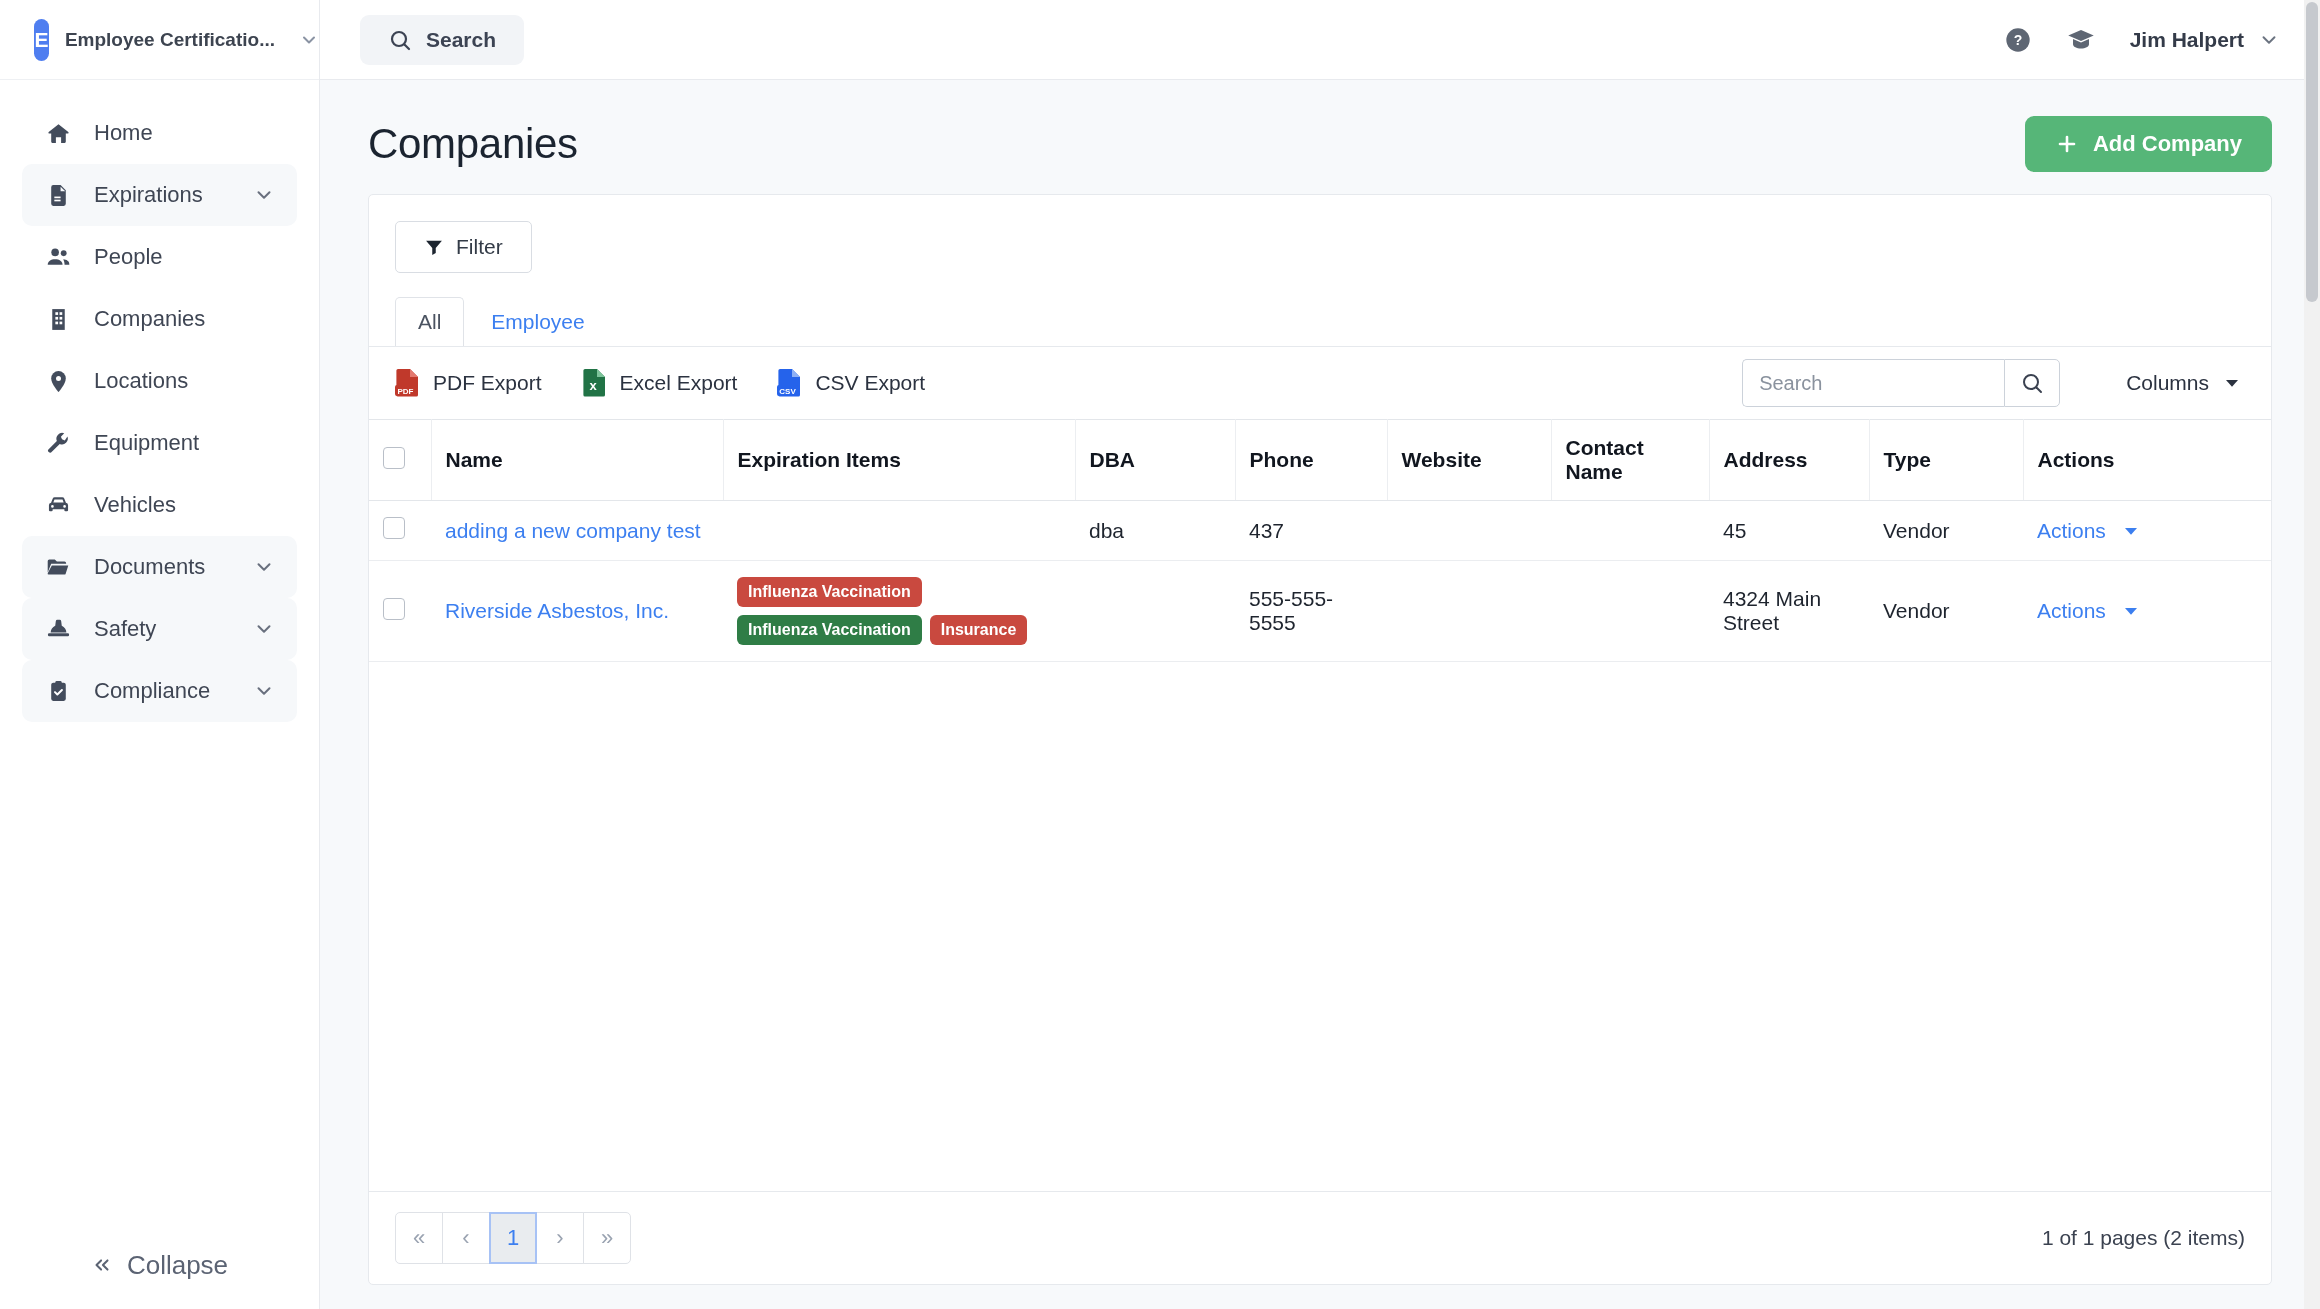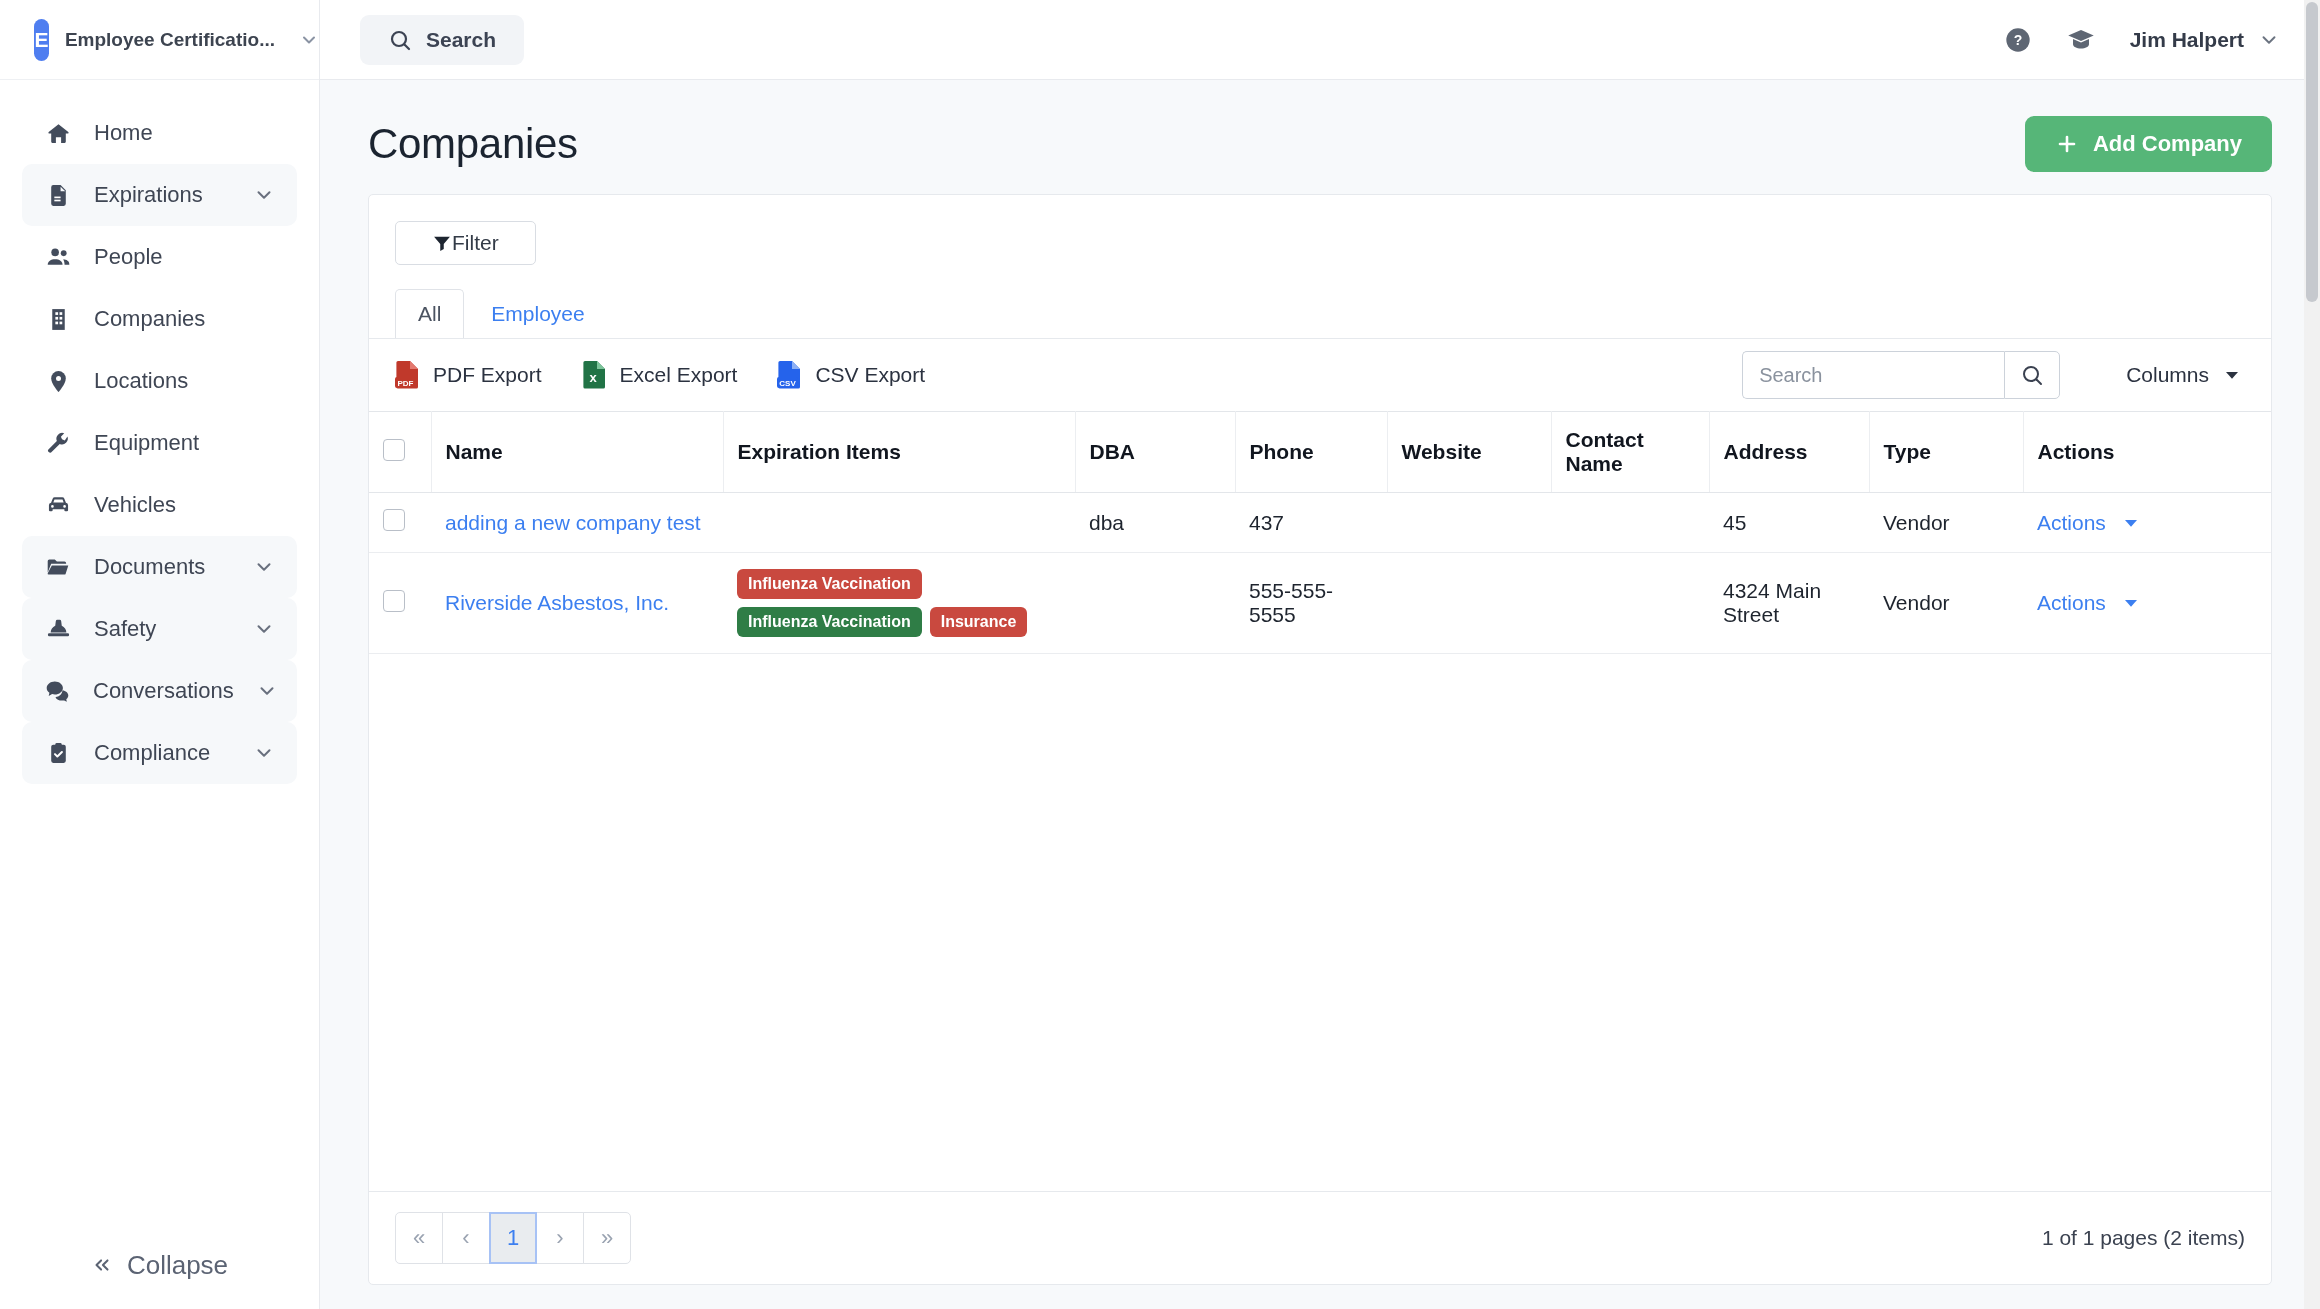--- a/index.html
+++ b/index.html
@@ -94,23 +94,23 @@
     margin: 0 48px 0 48px;
     background: #ffffff;
     border: 1px solid #e6e9ed;
     border-radius: 5px;
     flex: 1;
     display: flex; flex-direction: column;
     min-height: 0;
   }
   .card-top { padding: 26px 26px 0 26px; }
   .btn-filter {
-    display: inline-flex; align-items: center; gap: 0;
+    display: inline-flex; align-items: center; gap: 12px;
     border: 1px solid #d9dde3; background: #fff;
-    border-radius: 5px; height: 44px; padding: 0 36px;
+    border-radius: 5px; height: 52px; padding: 0 28px;
     font-size: 21px; color: #333b47; cursor: pointer;
     font-family: "Liberation Sans", sans-serif;
   }
 
   .tabs {
     display: flex; align-items: flex-end;
     padding: 0 26px; margin-top: 24px;
     gap: 4px;
   }
   .tab {
@@ -331,34 +331,20 @@
           </svg>
       </span>
       <span class="nav-label">Safety</span>
       <span class="nav-chev">
         <svg width="22" height="22" viewBox="0 0 24 24" fill="none" stroke="currentColor" stroke-width="2.2" stroke-linecap="round" stroke-linejoin="round">
             <polyline points="6 9 12 15 18 9"></polyline>
           </svg>
       </span>
     </div>
 
-    <div class="nav-item active">
-      <span class="nav-icon">
-        <svg width="27" height="27" viewBox="0 0 24 24" fill="currentColor">
-            <path d="M9.6 3C5.6 3 2.4 5.6 2.4 8.8c0 1.7.9 3.3 2.4 4.3l-.6 2.8 3-1.6c.8.2 1.6.3 2.4.3 4 0 7.2-2.6 7.2-5.8S13.6 3 9.6 3Z"></path>
-            <path d="M16.4 10.9c2.9.4 5.2 2.3 5.2 4.7 0 1.3-.7 2.5-1.8 3.3l.5 2.3-2.4-1.3c-.6.1-1.2.2-1.9.2-2.7 0-5-1.3-5.8-3.1 3.4-.4 6.1-2.7 6.2-6.1Z"></path>
-          </svg>
-      </span>
-      <span class="nav-label">Conversations</span>
-      <span class="nav-chev">
-        <svg width="22" height="22" viewBox="0 0 24 24" fill="none" stroke="currentColor" stroke-width="2.2" stroke-linecap="round" stroke-linejoin="round">
-            <polyline points="6 9 12 15 18 9"></polyline>
-          </svg>
-      </span>
-    </div>
 
     <div class="nav-item active">
       <span class="nav-icon">
         <svg width="25" height="25" viewBox="0 0 24 24" fill="currentColor">
             <rect x="5" y="3.6" width="14" height="17.4" rx="2"></rect>
             <rect x="9" y="1.8" width="6" height="3.4" rx="1.2"></rect>
             <path d="M8.6 12.6l2.3 2.3 4.4-4.4" fill="none" stroke="#fff" stroke-width="1.9" stroke-linecap="round" stroke-linejoin="round"></path>
           </svg>
       </span>
       <span class="nav-label">Compliance</span>

